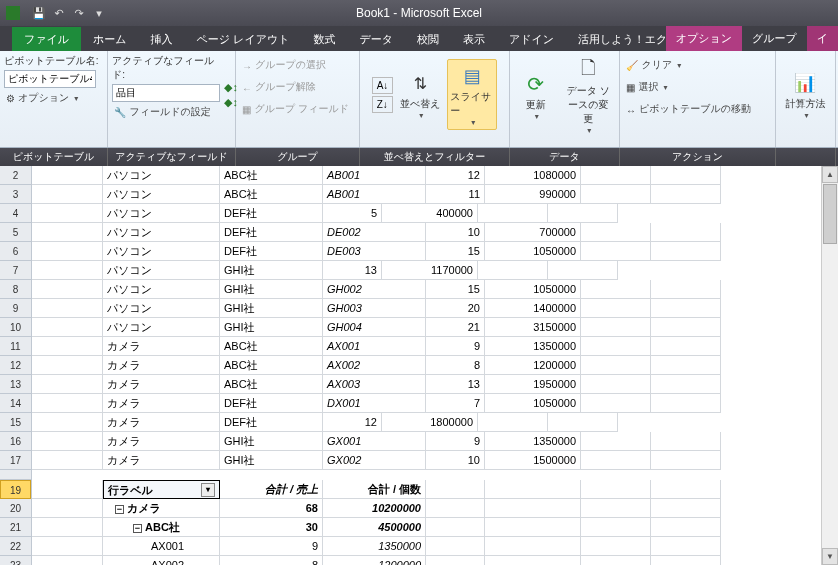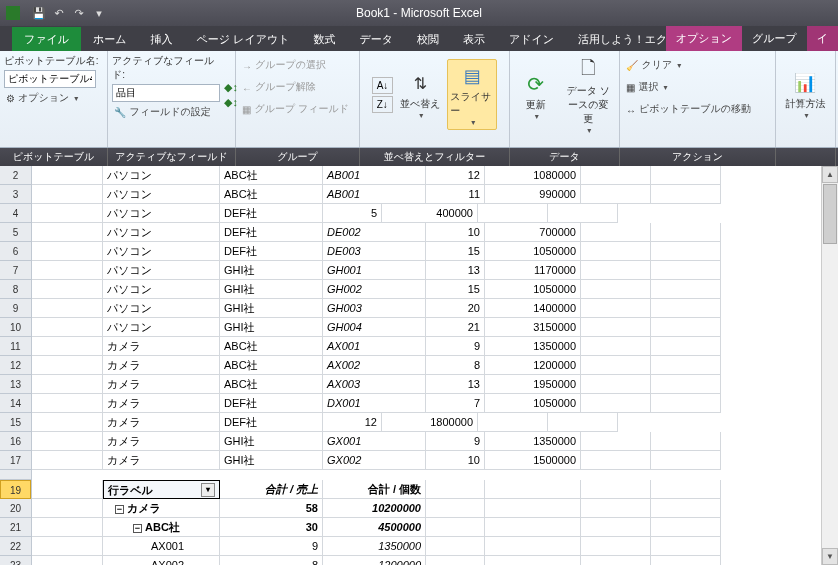--- a/index.html
+++ b/index.html
@@ -293,21 +293,20 @@
         <div class="gcell c3">DE003</div>
         <div class="gcell c4 r">15</div>
         <div class="gcell c5 r">1050000</div>
         <div class="gcell c6"></div>
         <div class="gcell c7"></div>
       </div>
       <div class="grow">
         <div class="gcell c0"></div>
         <div class="gcell c1">パソコン</div>
         <div class="gcell c2">GHI社</div>
-        <div class="gcell c3">GH001</div>
         <div class="gcell c4 r">13</div>
         <div class="gcell c5 r">1170000</div>
         <div class="gcell c6"></div>
         <div class="gcell c7"></div>
       </div>
       <div class="grow">
         <div class="gcell c0"></div>
         <div class="gcell c1">パソコン</div>
         <div class="gcell c2">GHI社</div>
         <div class="gcell c3">GH002</div>
@@ -415,21 +414,21 @@
         <div class="gcell c3 pvt-bold r">合計 / 売上</div>
         <div class="gcell c2 pvt-bold r">合計 / 個数</div>
         <div class="gcell c4"></div>
         <div class="gcell c5"></div>
         <div class="gcell c6"></div>
         <div class="gcell c7"></div>
       </div>
       <div class="grow">
         <div class="gcell c0"></div>
         <div class="gcell c1 pvt-bold" style="padding-left:12px"><span class="exp-btn">−</span>カメラ</div>
-        <div class="gcell c2 r pvt-bold">58</div>
+        <div class="gcell c2 r pvt-bold">68</div>
         <div class="gcell c3 r pvt-bold">10200000</div>
         <div class="gcell c4"></div>
         <div class="gcell c5"></div>
         <div class="gcell c6"></div>
         <div class="gcell c7"></div>
       </div>
       <div class="grow">
         <div class="gcell c0"></div>
         <div class="gcell c1 pvt-bold" style="padding-left:30px"><span class="exp-btn">−</span>ABC社</div>
         <div class="gcell c2 r pvt-bold">30</div>

